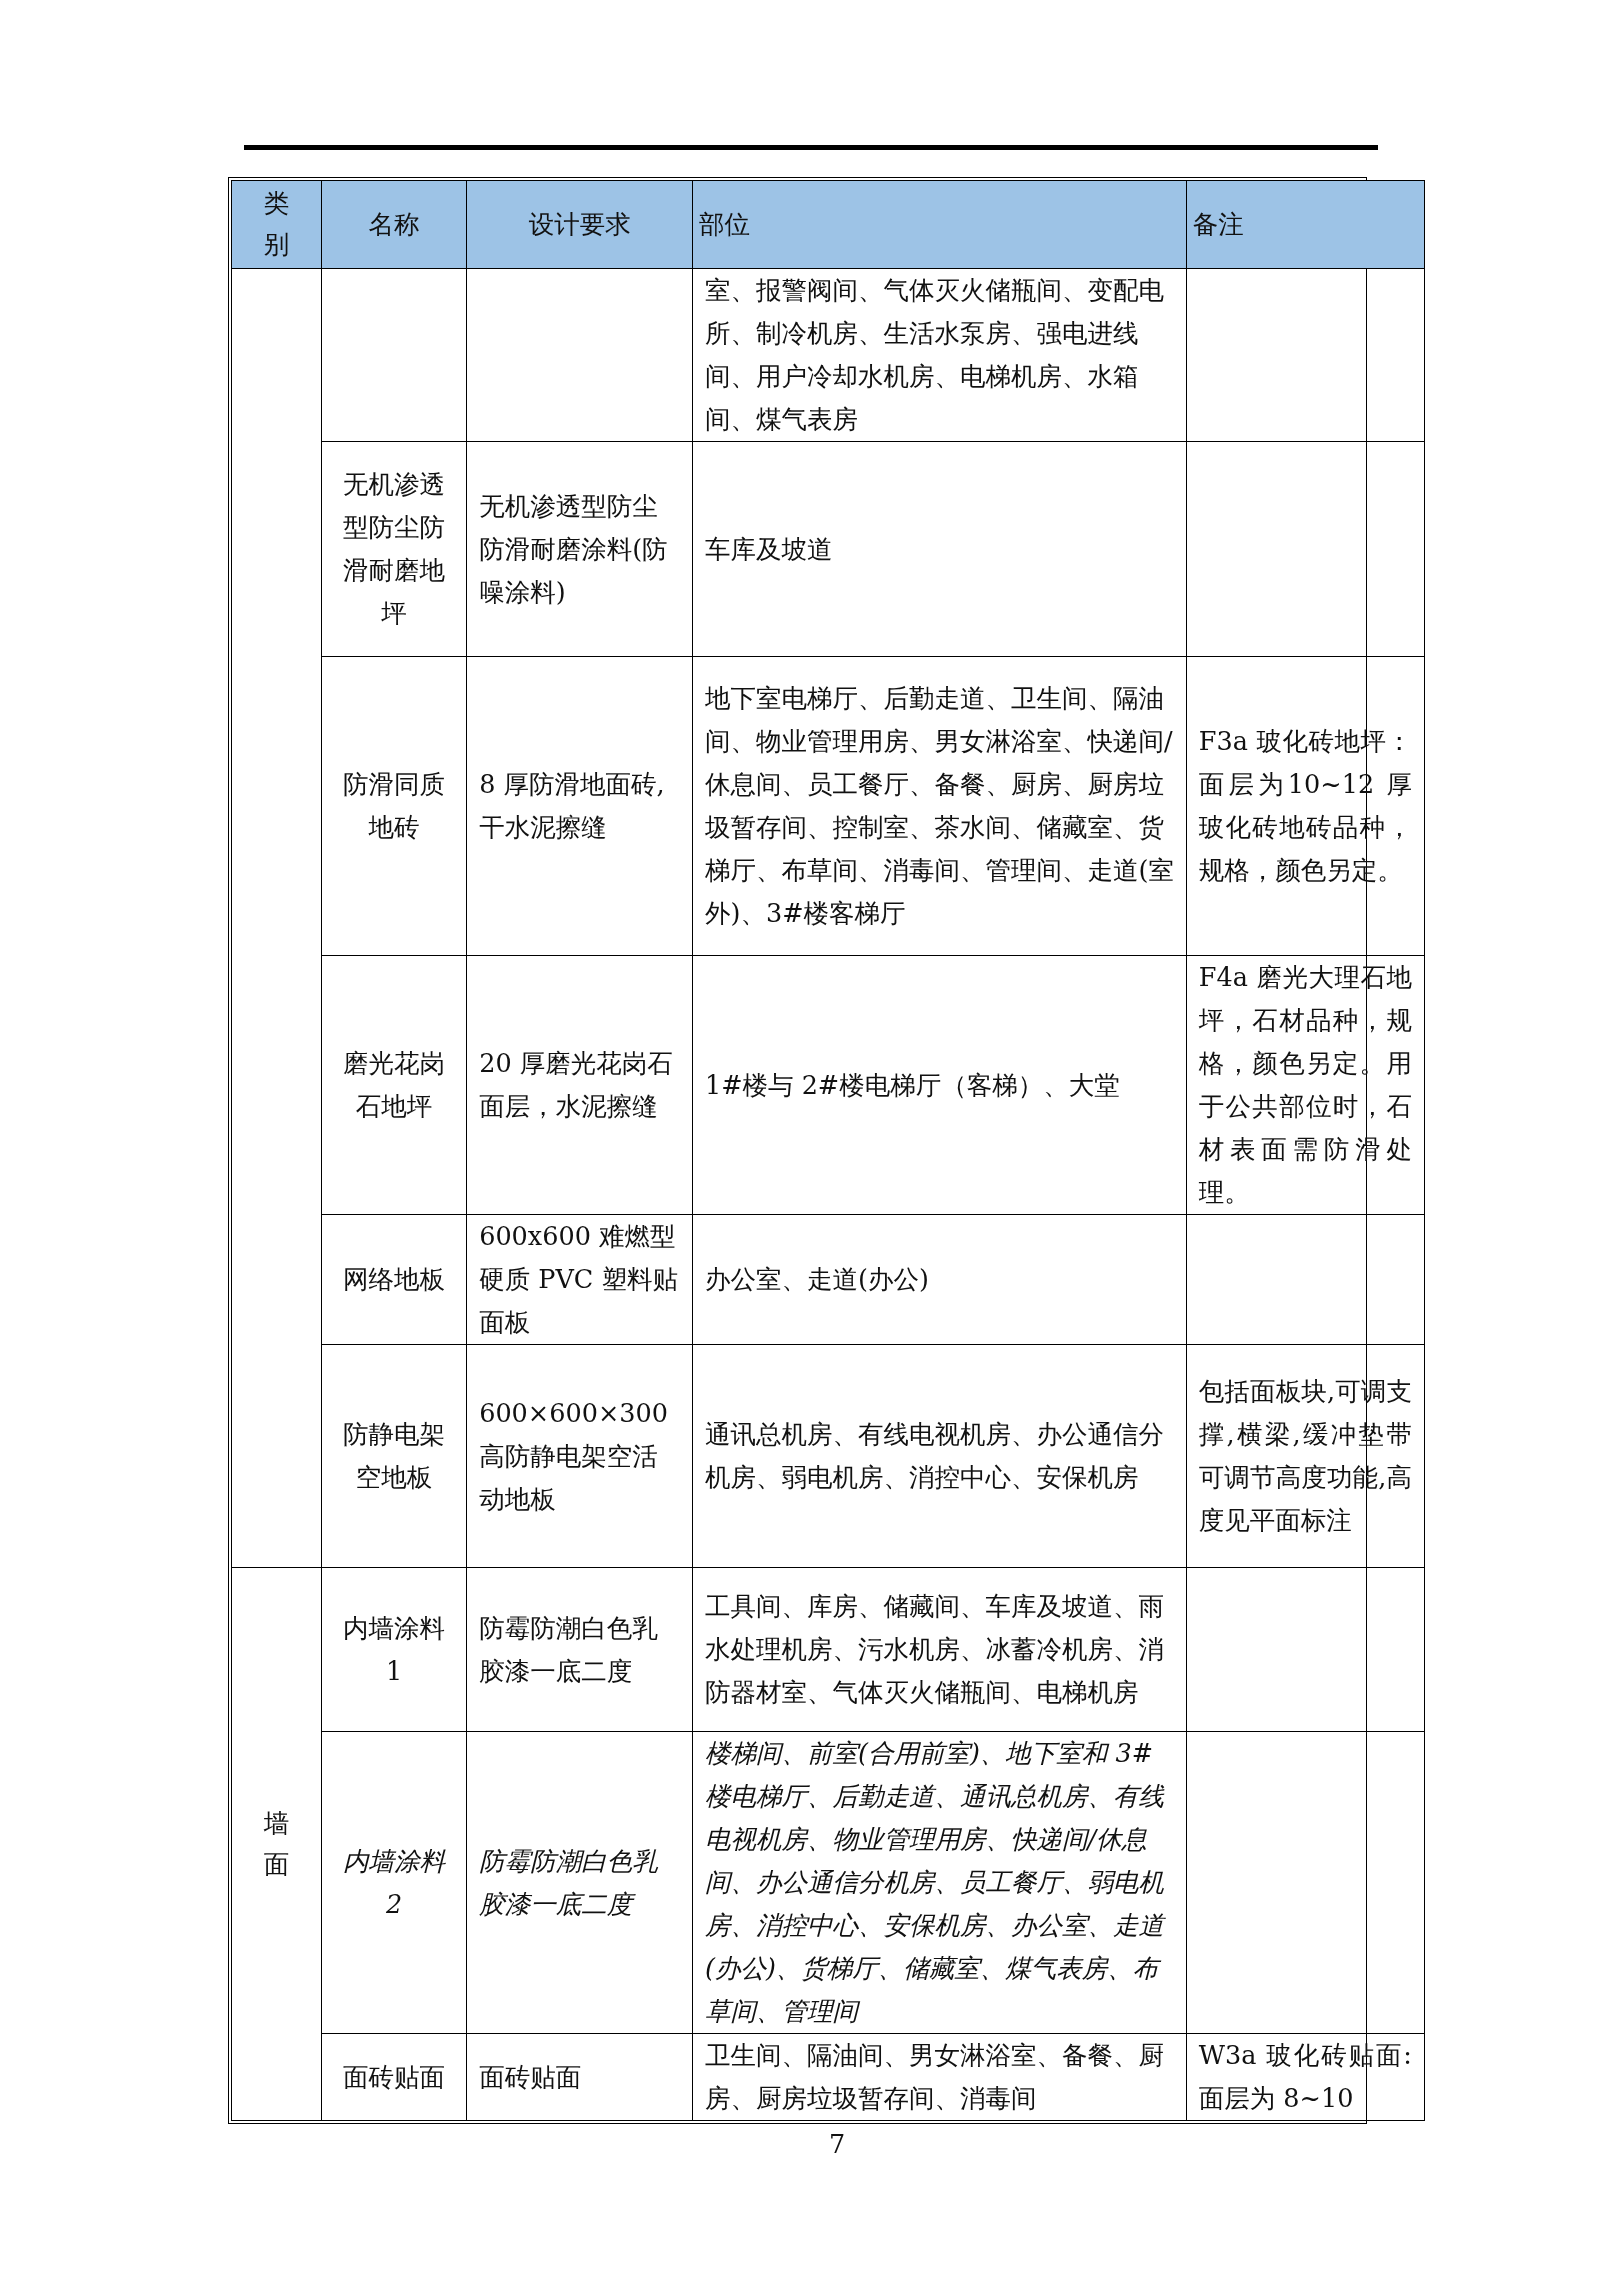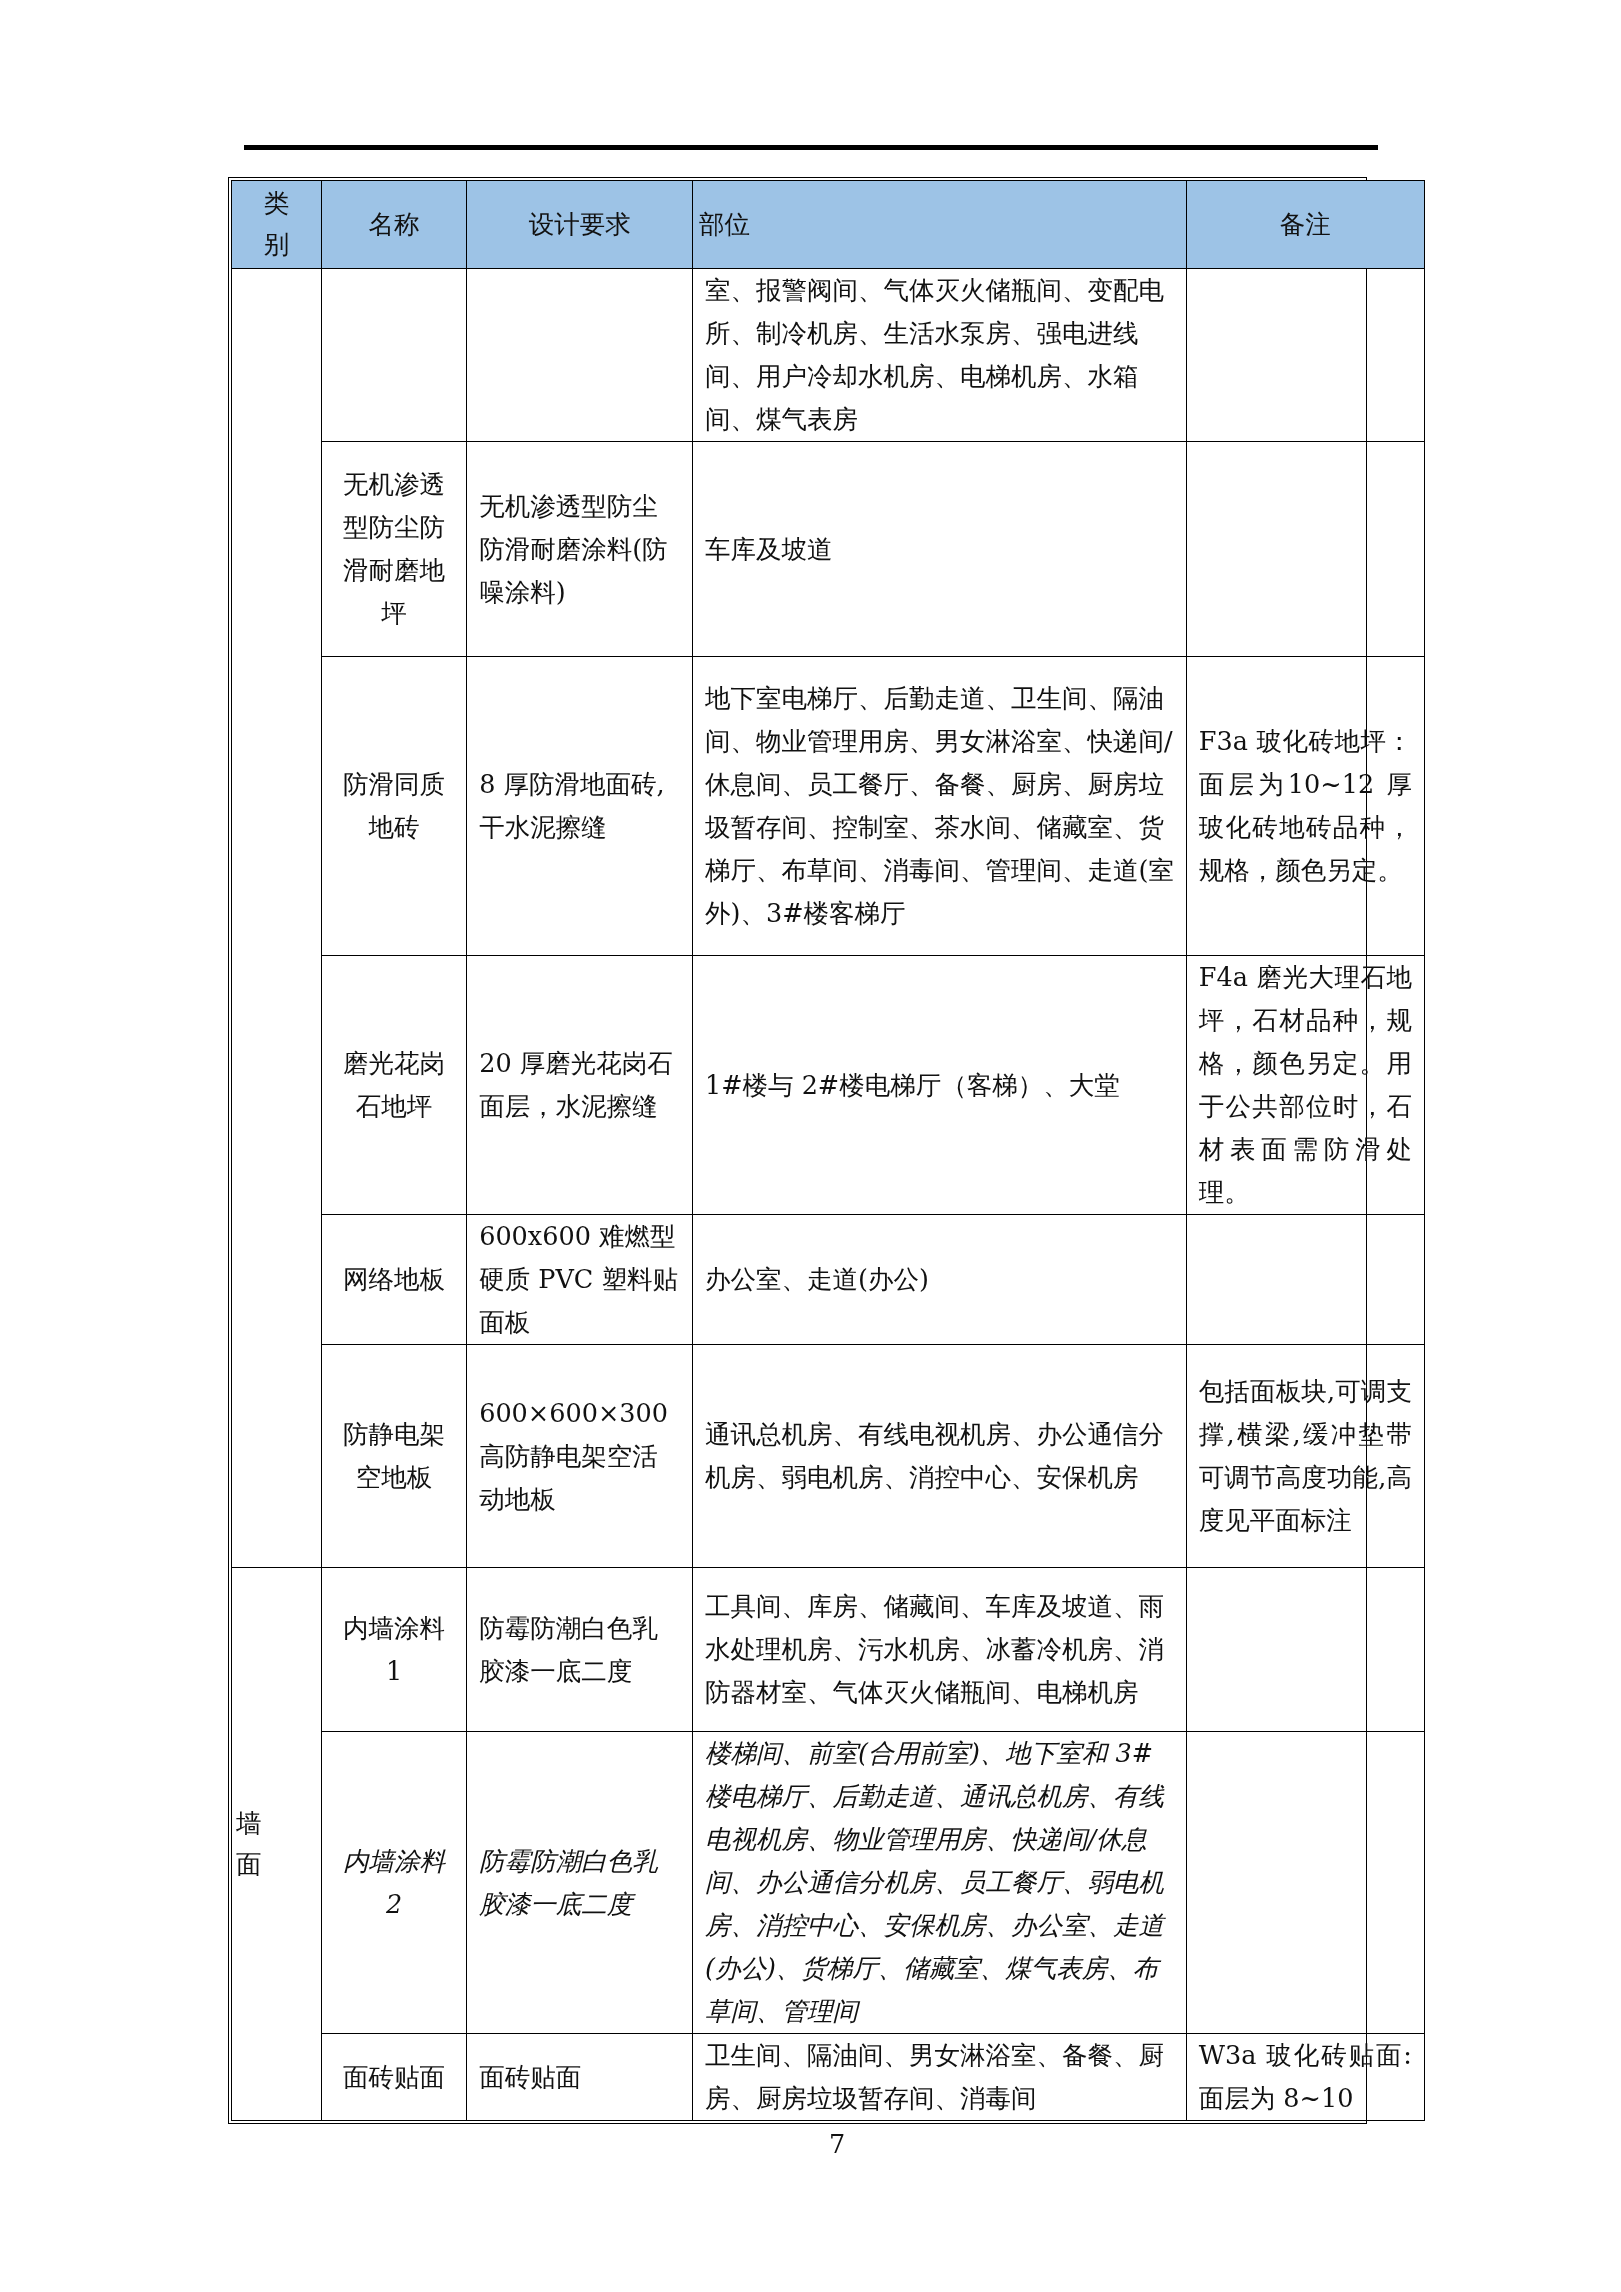--- a/index.html
+++ b/index.html
@@ -11,21 +11,21 @@
   table { border-collapse: collapse; width: 1127px; table-layout: fixed; }
   td, th { border: 1.5px solid #000; font-weight: normal; font-size: 25.5px;
            line-height: 43px; padding: 0 11.8px; vertical-align: middle; word-break: break-all; }
   th { background: #9dc3e6; text-align: center; height: 87px; padding: 0 5.9px; }
   .c0 { width: 81px; text-align: center; padding: 0 3.9px; }
   .c1 { width: 125px; text-align: center; padding: 0 9.8px; }
   .c2 { width: 213px; text-align: left; }
   .c3 { width: 481px; text-align: left; }
   .c4 { width: 225px; text-align: justify; }
   td.center { }
-  .cat { text-align: left; }
+  .cat { text-align: center; }
   .vtxt { display: inline-block; width: 1.1em; line-height: 41px; }
   .pagenum { position: absolute; left: 829px; top: 2129px; font-size: 25.5px; }
   tr.r0 td { height: 171px; }
   tr.r1 td { height: 214px; }
   tr.r2 td { height: 298px; }
   tr.r3 td { height: 257px; }
   tr.r4 td { height: 128px; }
   tr.r5 td { height: 222px; }
   tr.r6 td { height: 163px; }
   tr.r7 td { height: 300px; font-style: italic; }
@@ -37,21 +37,21 @@
 <div class="header-rule"></div>
 
 <div class="tbl-wrap">
 <table>
   <thead>
     <tr>
       <th class="c0"><span class="vtxt">类别</span></th>
       <th class="c1">名称</th>
       <th class="c2" style="text-align:center">设计要求</th>
       <th class="c3" style="text-align:left">部位</th>
-      <th class="c4" style="text-align:center">备注</th>
+      <th class="c4" style="">备注</th>
     </tr>
   </thead>
   <tbody>
     <tr class="r0">
       <td class="c0 cat" rowspan="6"><span class="vtxt"></span></td>
       <td class="c1"></td>
       <td class="c2"></td>
       <td class="c3">室、报警阀间、气体灭火储瓶间、变配电所、制冷机房、生活水泵房、强电进线间、用户冷却水机房、电梯机房、水箱间、煤气表房</td>
       <td class="c4"></td>
     </tr>

